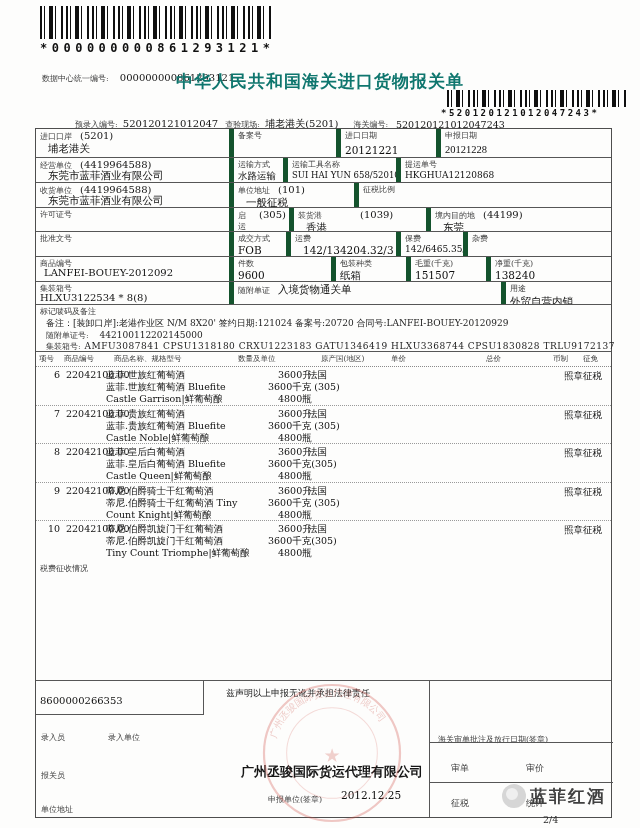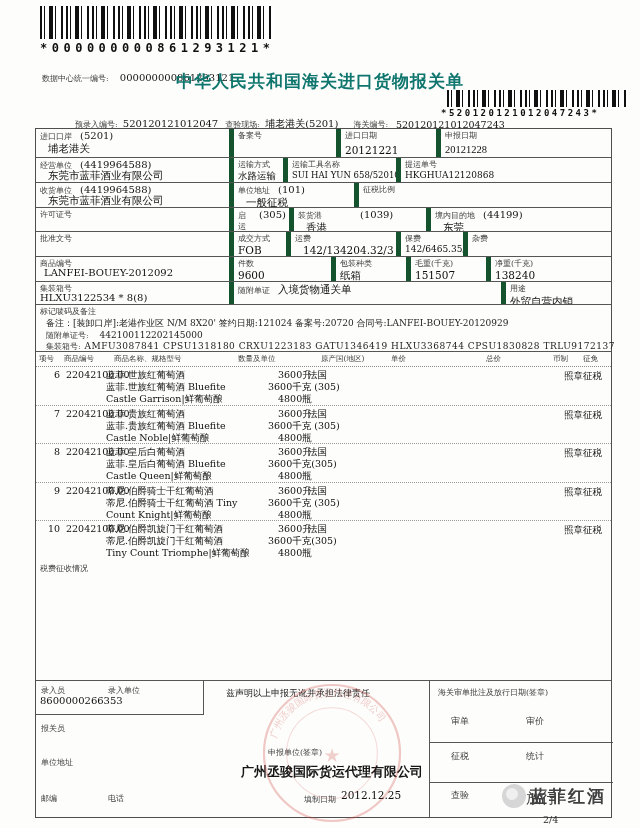--- a/index.html
+++ b/index.html
@@ -47,21 +47,21 @@
   .it-q1{left:242px;top:2px;}
   .it-or{left:272px;top:2px;}
   .it-q2{left:232px;top:14px;}
   .it-q3{left:242px;top:26px;}
   .it-levy{left:528px;top:3px;}
   .taxbox{position:relative;height:121px;border-bottom:1px solid #565656;box-sizing:border-box;}
   
   .footer{position:relative;height:136px;}
   .fdiv{position:absolute;left:393px;top:0;width:1px;height:100%;background:#565656;}
   .entrybox{position:absolute;left:0;top:0;width:168px;height:34px;border-right:1px solid #565656;border-bottom:1px solid #565656;box-sizing:border-box;}
-  .footer .lbl{position:absolute;white-space:nowrap;}
+  .footer .lbl{position:absolute;white-space:nowrap;margin-top:47px;}
   .footer .val{position:absolute;white-space:nowrap;}
   .hline{position:absolute;left:393px;width:184px;height:1px;background:#565656;}
   .decl{position:absolute;left:190px;top:6px;font-size:9px;color:#222;white-space:nowrap;}
   .company{position:absolute;left:205px;top:82px;font-size:13px;font-weight:bold;color:#161616;white-space:nowrap;}
   
   .stamp{position:absolute;left:246px;top:678px;opacity:.55;}
   
   .wm{position:absolute;left:502px;top:784px;display:flex;align-items:center;gap:4px;}
   .wm-logo{width:24px;height:24px;border-radius:50%;background:#d6d6d6;position:relative;}
   .wm-logo::after{content:"";position:absolute;left:4px;top:4px;width:12px;height:12px;border-radius:50%;background:#efefef;}

